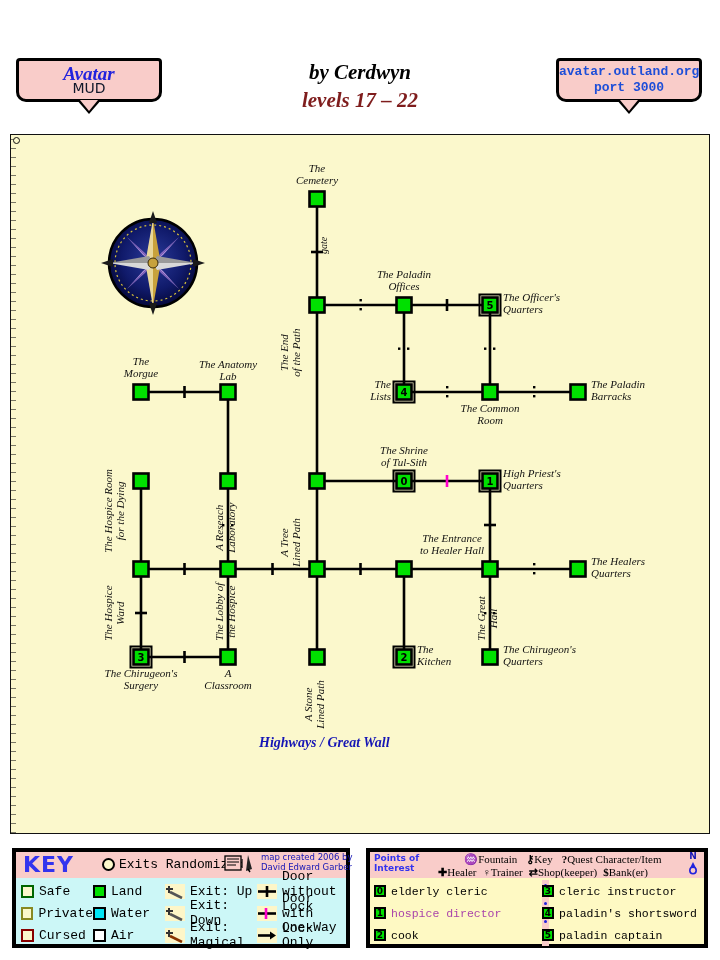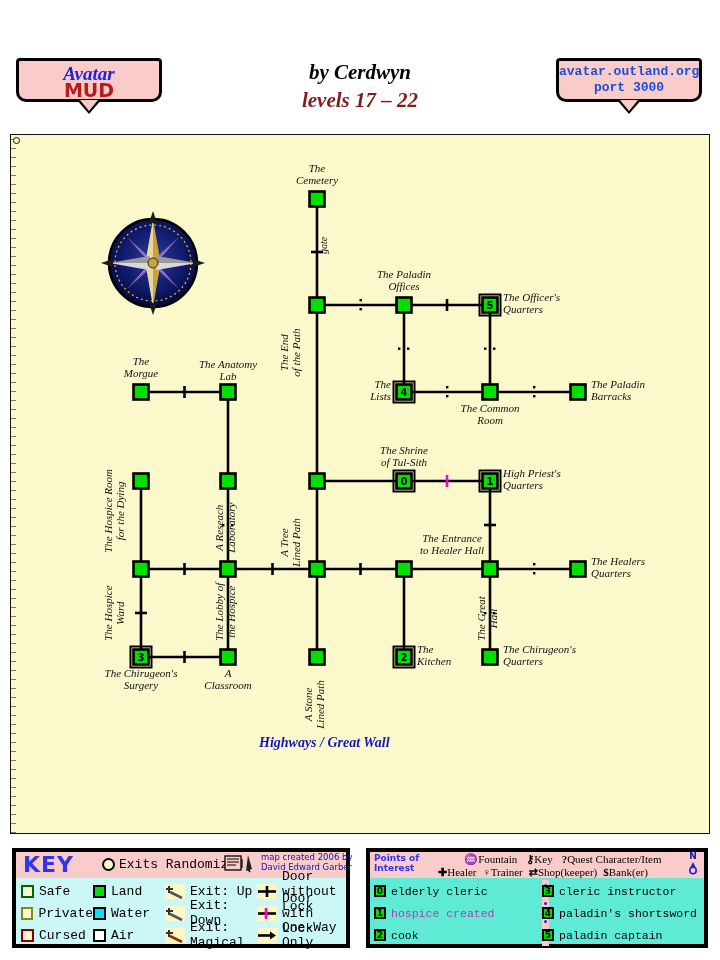--- a/index.html
+++ b/index.html
@@ -64,22 +64,22 @@
     left: -9px; top: -14px;
     width: 0; height: 0;
     border-left: 9px solid transparent;
     border-right: 9px solid transparent;
     border-top: 11px solid #f9ccc9;
   }
   #banner-left { left: 16px; }
   #banner-right { left: 556px; }
   .bn-l1 { font-family: "Liberation Serif", serif; font-weight: bold; font-style: italic;
            font-size: 19px; color: #2222dd; }
-  .bn-l2 { font-family: "DejaVu Sans", sans-serif; font-weight: bold;
-           font-size: 19px; color: #b91c1c; margin-top: -2px; }
+  .bn-l2 { font-family: "DejaVu Sans", sans-serif; font-weight: normal;
+           font-size: 14px; color: #0f172a; margin-top: -2px; }
   .bn-m  { font-family: "Liberation Mono", monospace; font-weight: bold;
            font-size: 13px; color: #1d4ed8; line-height: 1.25; }
 
   
   #map-frame {
     position: absolute;
     left: 10px; top: 134px;
     width: 700px; height: 700px;
     background: #fbf8cc;
     border: 1px solid #111111;
@@ -175,21 +175,21 @@
     grid-template-rows: 22px 22px 22px;
     align-items: center;
   }
   .kcell { display: flex; align-items: center; gap: 5px; }
   .kswatch { width: 13px; height: 13px; border: 2px solid #000; }
 
   
   #poi-box {
     position: absolute; left: 366px; top: 848px;
     width: 342px; height: 100px;
-    background: #5eead4;
+    background: #fef9c3;
     border: 4px solid #000000;
   }
   #poi-head {
     position: absolute; left: 0; top: 0; width: 100%; height: 26px;
     background: #f9ccc9;
   }
   #poi-title {
     position: absolute; left: 4px; top: 1px;
     font-family: "DejaVu Sans", sans-serif;
     font-weight: bold; font-size: 9px; color: #3333ee;
@@ -675,21 +675,21 @@
         <div class="poi-item">
           <span class="poi-num">0</span>
           <span class="poi-name">elderly cleric</span>
         </div>
         <div class="poi-item">
           <span class="poi-num">3</span>
           <span class="poi-name">cleric instructor</span>
         </div>
         <div class="poi-item">
           <span class="poi-num">1</span>
-          <span class="poi-name quest">hospice created</span>
+          <span class="poi-name quest">hospice director</span>
         </div>
         <div class="poi-item">
           <span class="poi-num">4</span>
           <span class="poi-name">paladin's shortsword</span>
         </div>
         <div class="poi-item">
           <span class="poi-num">2</span>
           <span class="poi-name">cook</span>
         </div>
         <div class="poi-item">

